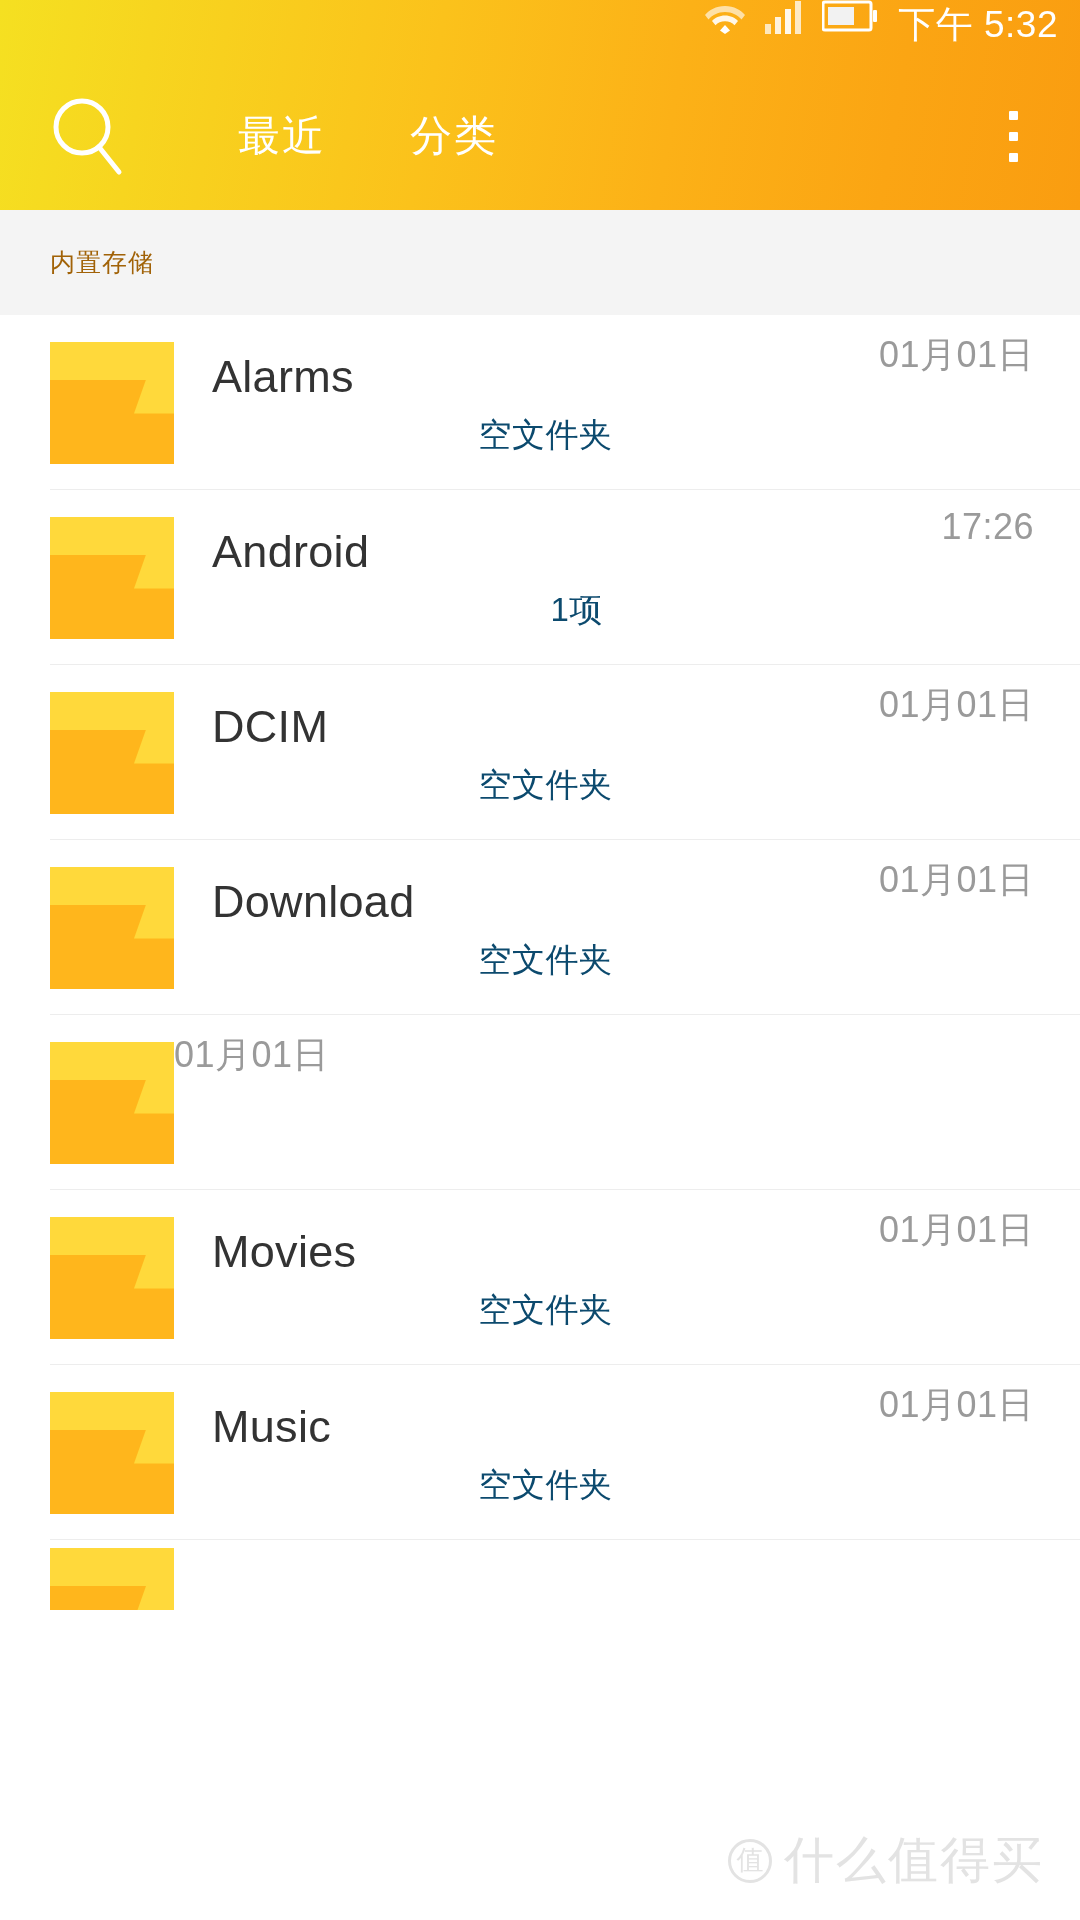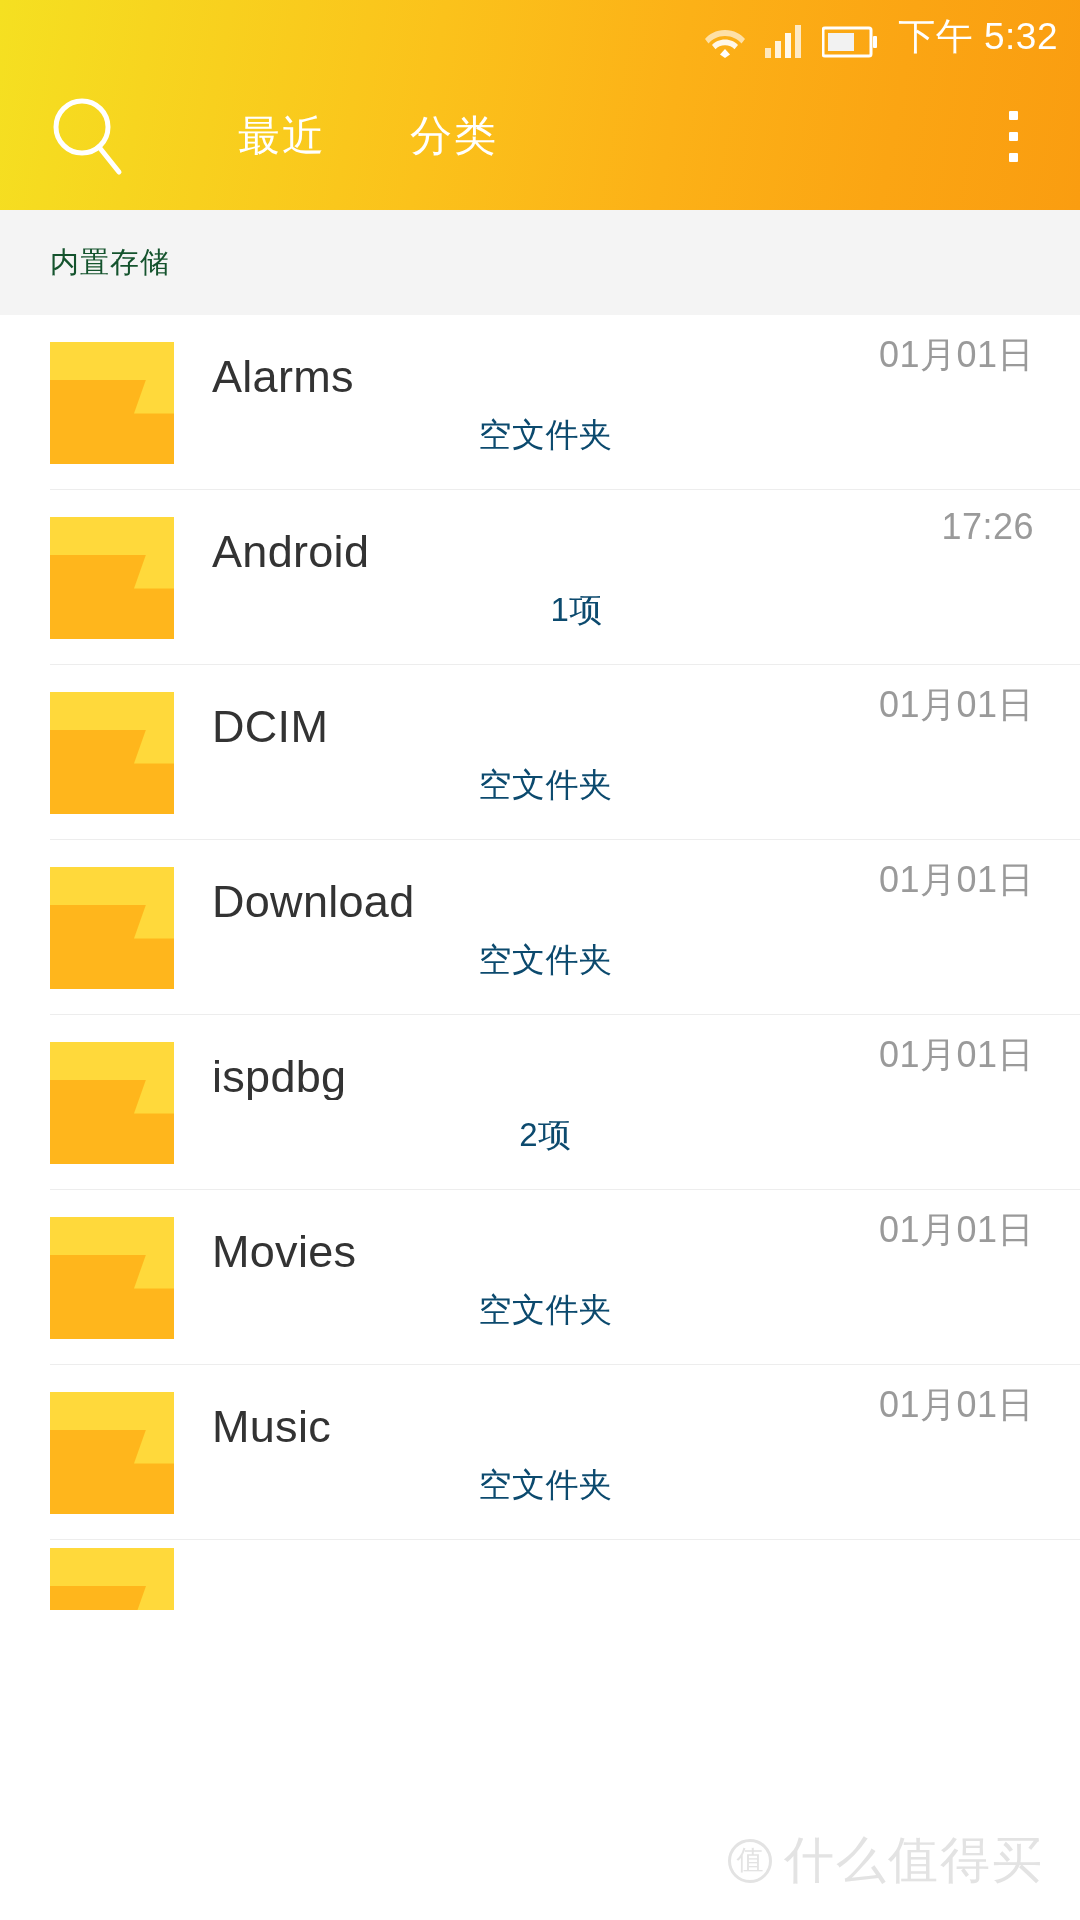--- a/index.html
+++ b/index.html
@@ -13,21 +13,21 @@
   
   .appbar{
     position:relative;
     width:1080px; height:210px;
     background:linear-gradient(100deg,#f5e021 0%,#f7d51f 14%,#fbc21b 40%,#fcb117 62%,#fba513 82%,#fa9d10 100%);
   }
 
   
   .statusbar{
     height:62px;
-    display:flex; align-items:flex-end; justify-content:flex-end;
+    display:flex; align-items:flex-start; justify-content:flex-end;
     padding-right:22px;
     gap:0;
   }
   .st-icon{ display:block; margin-left:18px; }
   .st-time{
     color:#ffffff;
     font-size:37px;
     letter-spacing:0.5px;
     margin-left:20px;
     white-space:nowrap;
@@ -84,22 +84,22 @@
   }
 
   
   .breadcrumb{
     width:1080px; height:105px;
     background:#f4f4f4;
     display:flex; align-items:center;
     padding-left:50px;
   }
   .breadcrumb .crumb{
-    color:#14532d;
-    font-size:29px;
+    color:#a16207;
+    font-size:25px;
     letter-spacing:1px;
   }
 
   
   .filelist{
     width:1080px;
     background:#ffffff;
   }
   .row{
     position:relative;
@@ -324,24 +324,20 @@
     <div class="fdate">01月01日</div>
     <span class="sep"></span>
   </div>
 
   <div class="row">
     <div class="folder">
       <span class="f-top"></span>
         <span class="f-body"></span>
         <span class="f-tab"></span>
     </div>
-    <div class="meta">
-      <div class="fname">ispdbg</div>
-      <div class="fsub">2项</div>
-    </div>
     <div class="fdate">01月01日</div>
     <span class="sep"></span>
   </div>
 
   <div class="row">
     <div class="folder">
       <span class="f-top"></span>
         <span class="f-body"></span>
         <span class="f-tab"></span>
     </div>

